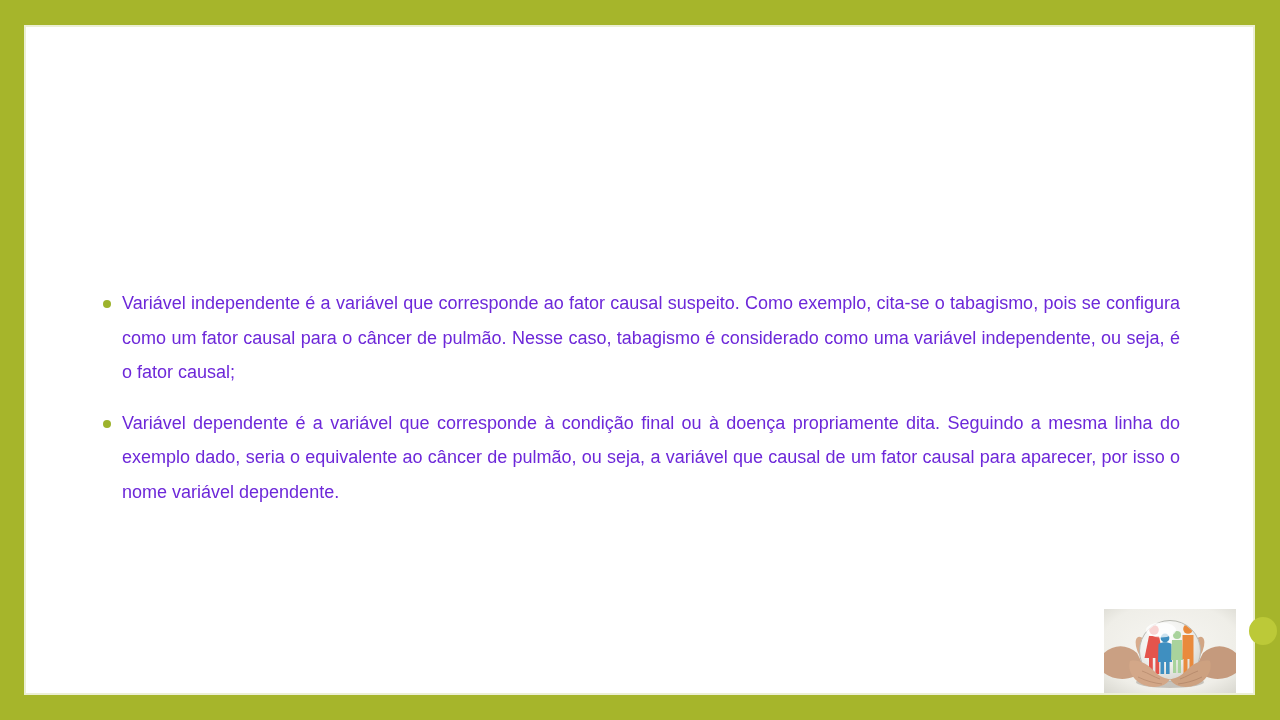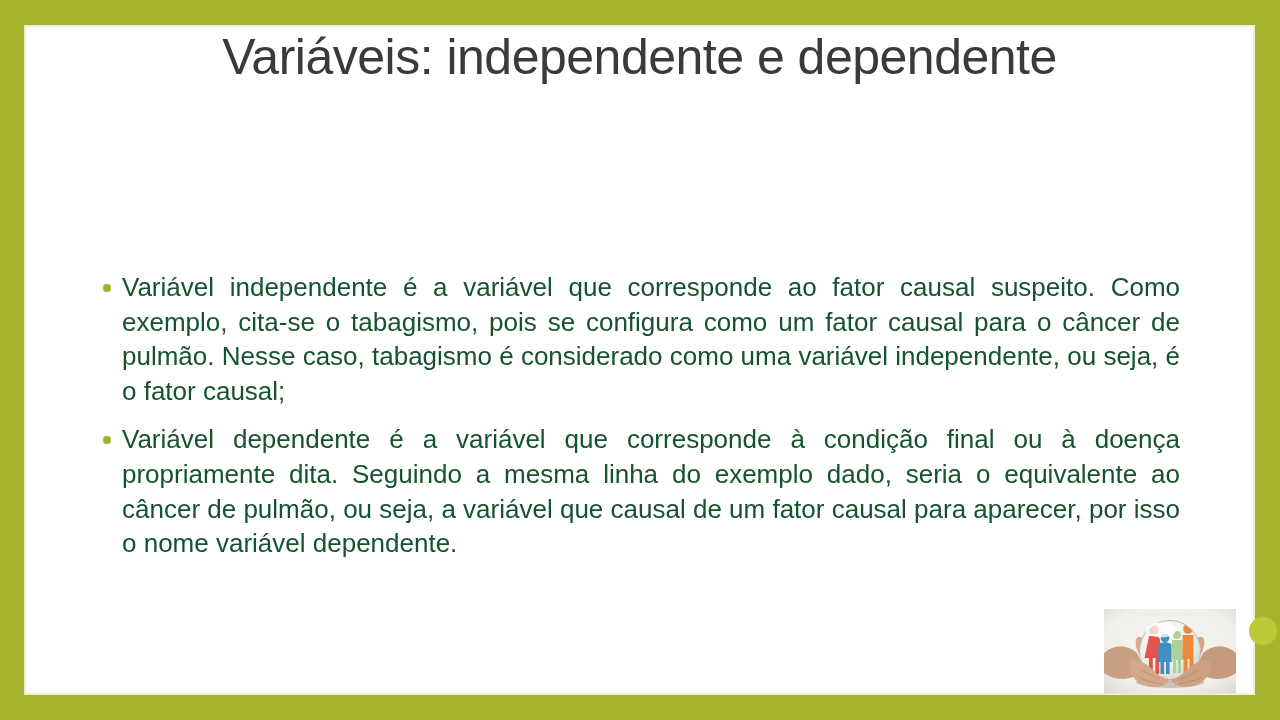--- a/index.html
+++ b/index.html
@@ -41,24 +41,24 @@
     color: #3a3a3a;
   }
   .bullets {
     position: absolute;
     left: 96px;
     top: 243px;
     width: 1058px;
   }
   .bullet {
     position: relative;
-    margin: 0 0 14px 0;
-    font-size: 26px;
+    margin: 16px 0 14px 0;
+    font-size: 18px;
     line-height: 34.6px;
-    color: #14532d;
+    color: #6d28d9;
     text-align: justify;
     text-justify: inter-word;
   }
   .dot {
     position: absolute;
     left: -19px;
     top: 14px;
     width: 8px;
     height: 8px;
     border-radius: 50%;
@@ -83,21 +83,20 @@
     z-index: 5;
   }
 </style>
 </head>
 <body>
 
 <div class="stage">
 
   <div class="slide">
 
-    <h1 class="title">Variáveis: independente e dependente</h1>
 
     <div class="bullets">
 
       <div class="bullet">
         <span class="dot"></span>
         <span>Variável independente é a variável que corresponde ao fator causal suspeito. Como exemplo, cita-se o tabagismo, pois se configura como um fator causal para o câncer de pulmão. Nesse caso, tabagismo é considerado como uma variável independente, ou seja, é o fator causal;</span>
       </div>
 
       <div class="bullet">
         <span class="dot"></span>

